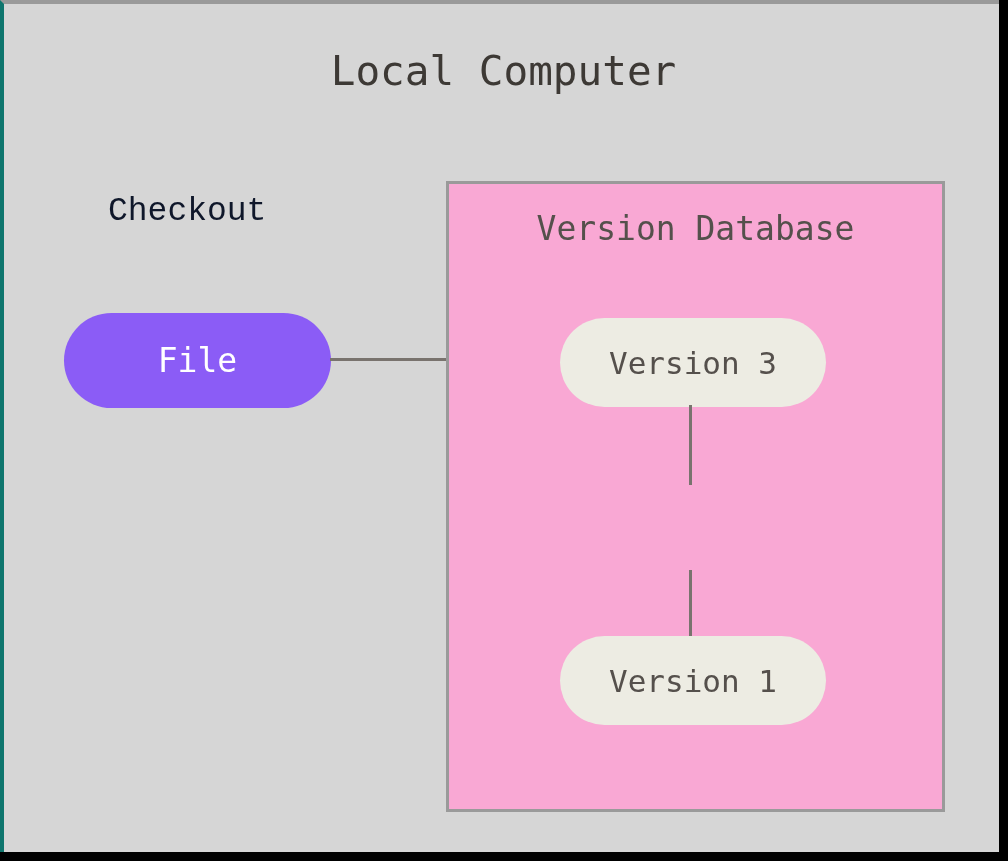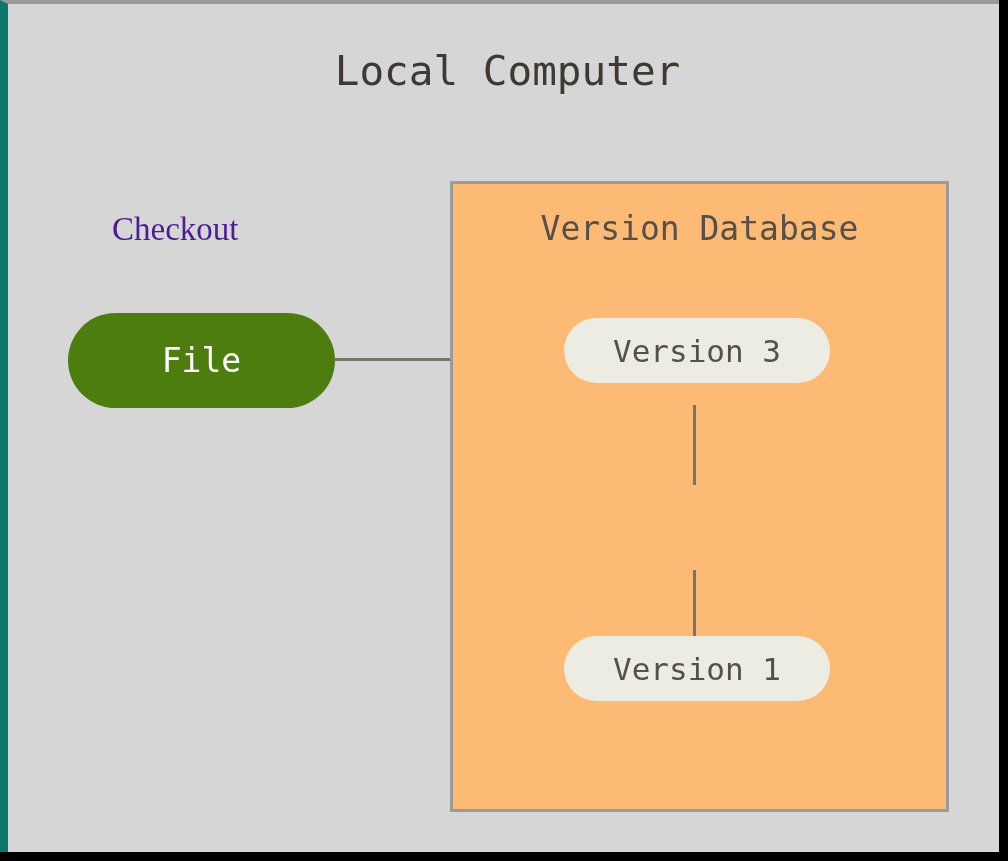--- a/index.html
+++ b/index.html
@@ -23,21 +23,21 @@
 
   
   .outer-plate {
     position: absolute;
     left: 0px;
     top: 0px;
     width: 999px;
     height: 852px;
     background: #d6d6d6;
     border-top: 4px solid #9a9a9a;
-    border-left: 8px solid #0f766e;
+    border-left: 4px solid #0f766e;
     box-sizing: border-box;
   }
 
   
   .diagram-title {
     position: absolute;
     left: 0px;
     top: 41px;
     width: 999px;
     text-align: center;
@@ -46,36 +46,36 @@
     line-height: 52px;
     letter-spacing: 0px;
     color: #3d3935;
     white-space: pre;
   }
 
   
   .checkout-label {
     position: absolute;
     left: 104px;
-    top: 204px;
-    font-family: Liberation Serif, serif;
+    top: 187px;
+    font-family: Liberation Mono, monospace;
     font-size: 33px;
     line-height: 42px;
-    color: #4c1d95;
+    color: #0f172a;
     white-space: pre;
   }
 
   
   .file-node {
     position: absolute;
     left: 60px;
     top: 309px;
     width: 267px;
     height: 95px;
-    background: #4d7c0f;
+    background: #8b5cf6;
     border-radius: 48px;
     display: flex;
     align-items: center;
     justify-content: center;
     box-sizing: border-box;
   }
   .file-node-label {
     font-family: "DejaVu Sans Mono", monospace;
     font-size: 33px;
     line-height: 38px;
@@ -83,21 +83,21 @@
     white-space: pre;
   }
 
   
   .vdb-container {
     position: absolute;
     left: 442px;
     top: 177px;
     width: 499px;
     height: 631px;
-    background: #fdba74;
+    background: #f9a8d4;
     border: 3px solid #9a9a9a;
     box-sizing: border-box;
   }
   .vdb-title {
     position: absolute;
     left: 0px;
     top: 24px;
     width: 493px;
     text-align: center;
     font-family: "DejaVu Sans Mono", monospace;
@@ -105,21 +105,21 @@
     line-height: 42px;
     color: #55504c;
     white-space: pre;
   }
 
   
   .version-node {
     position: absolute;
     left: 556px;
     width: 266px;
-    height: 65px;
+    height: 89px;
     background: #edece3;
     border-radius: 45px;
     display: flex;
     align-items: center;
     justify-content: center;
     box-sizing: border-box;
   }
   .version-node-label {
     font-family: "DejaVu Sans Mono", monospace;
     font-size: 31px;

